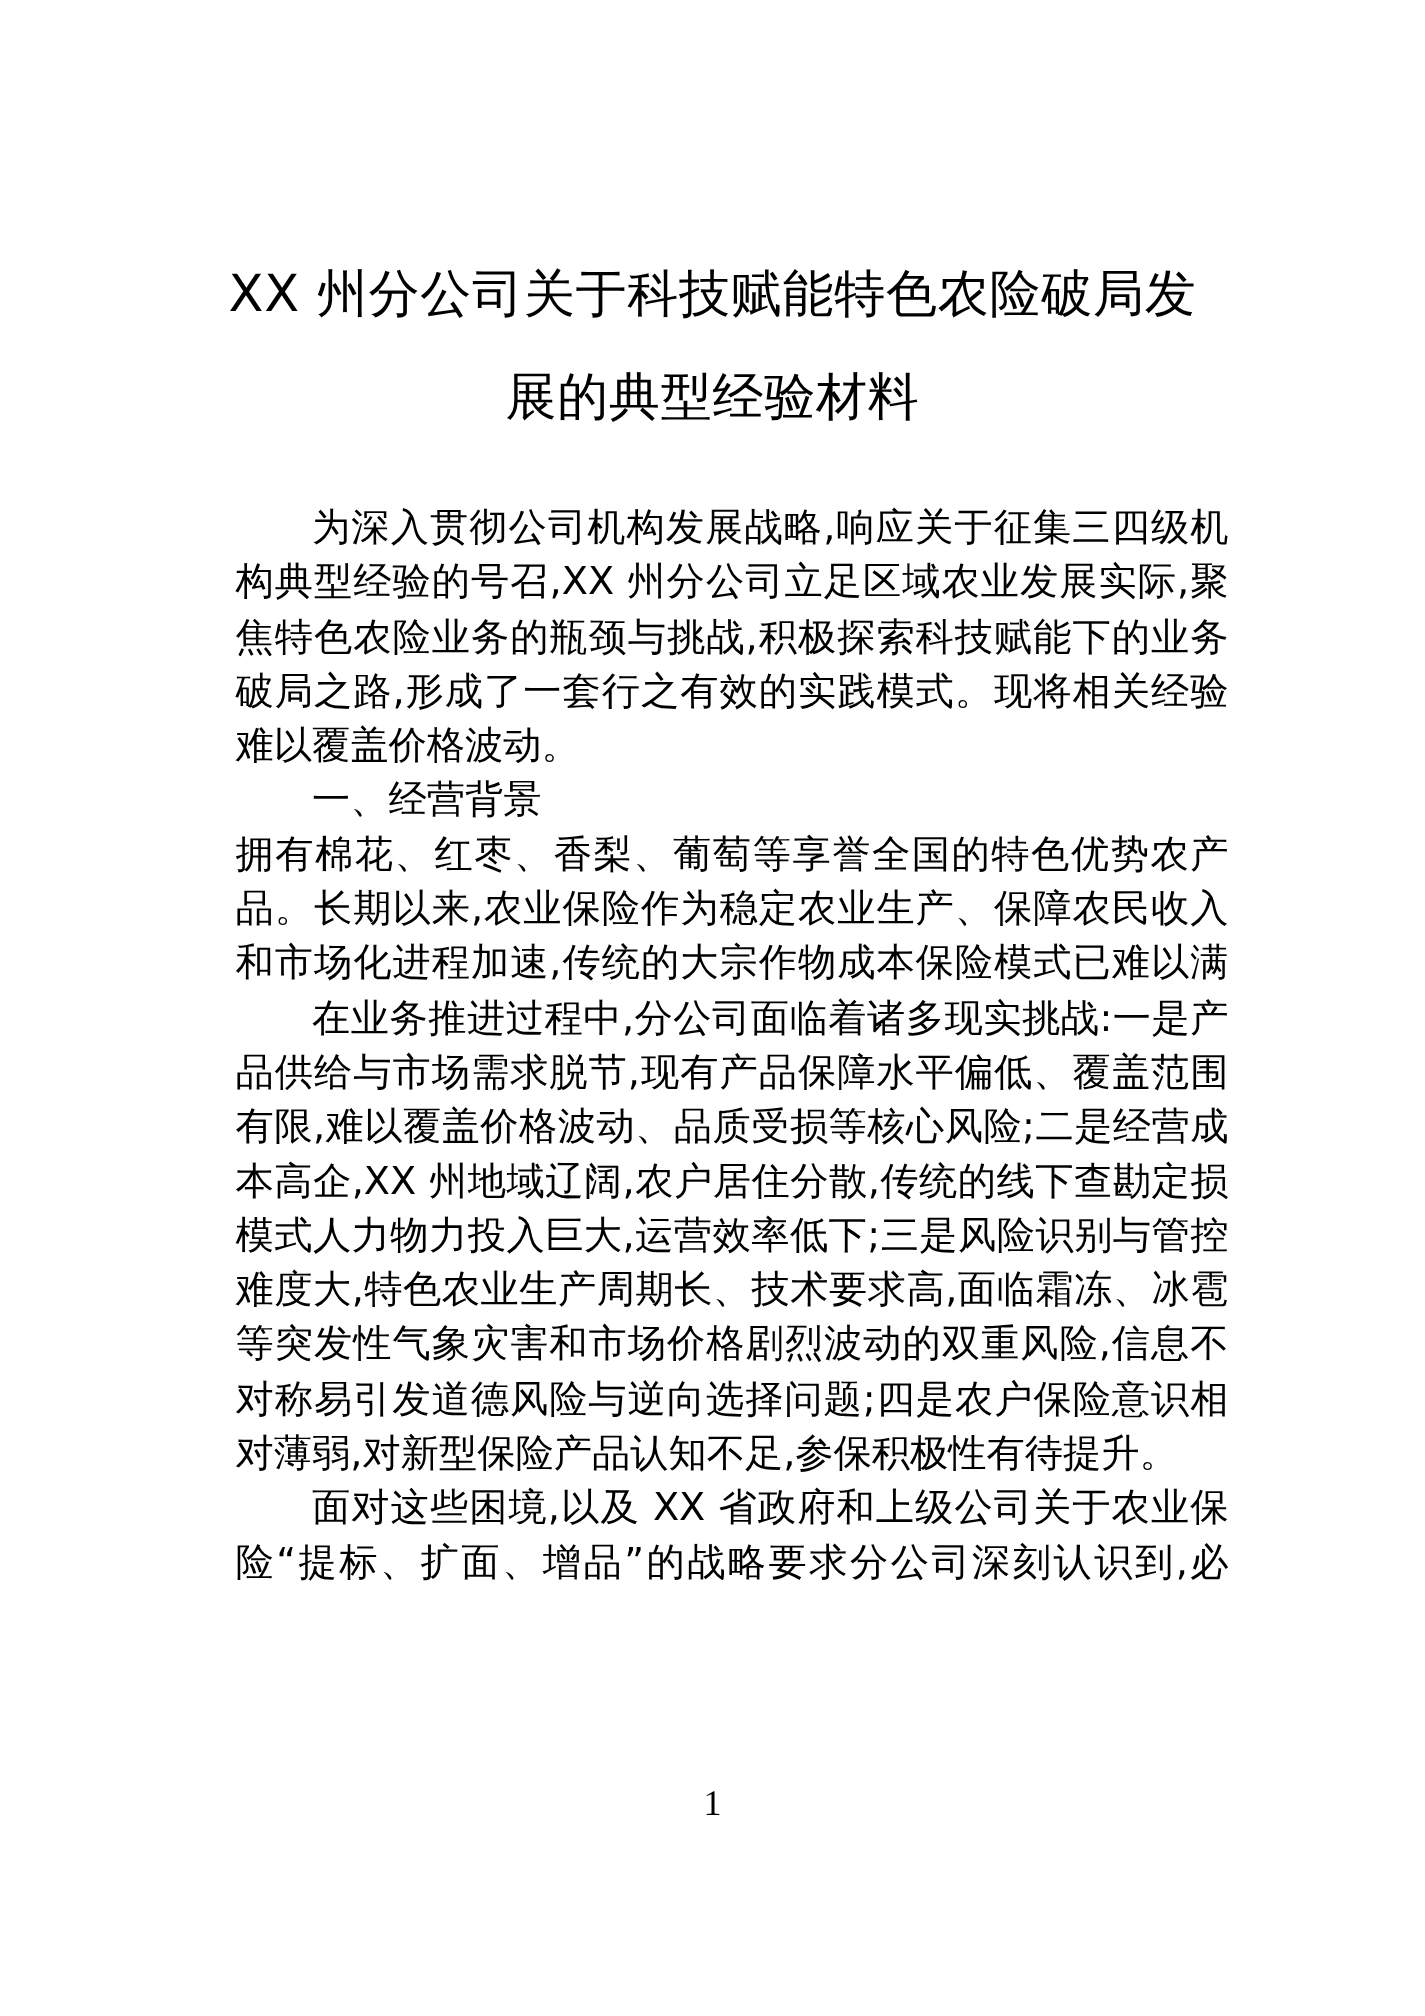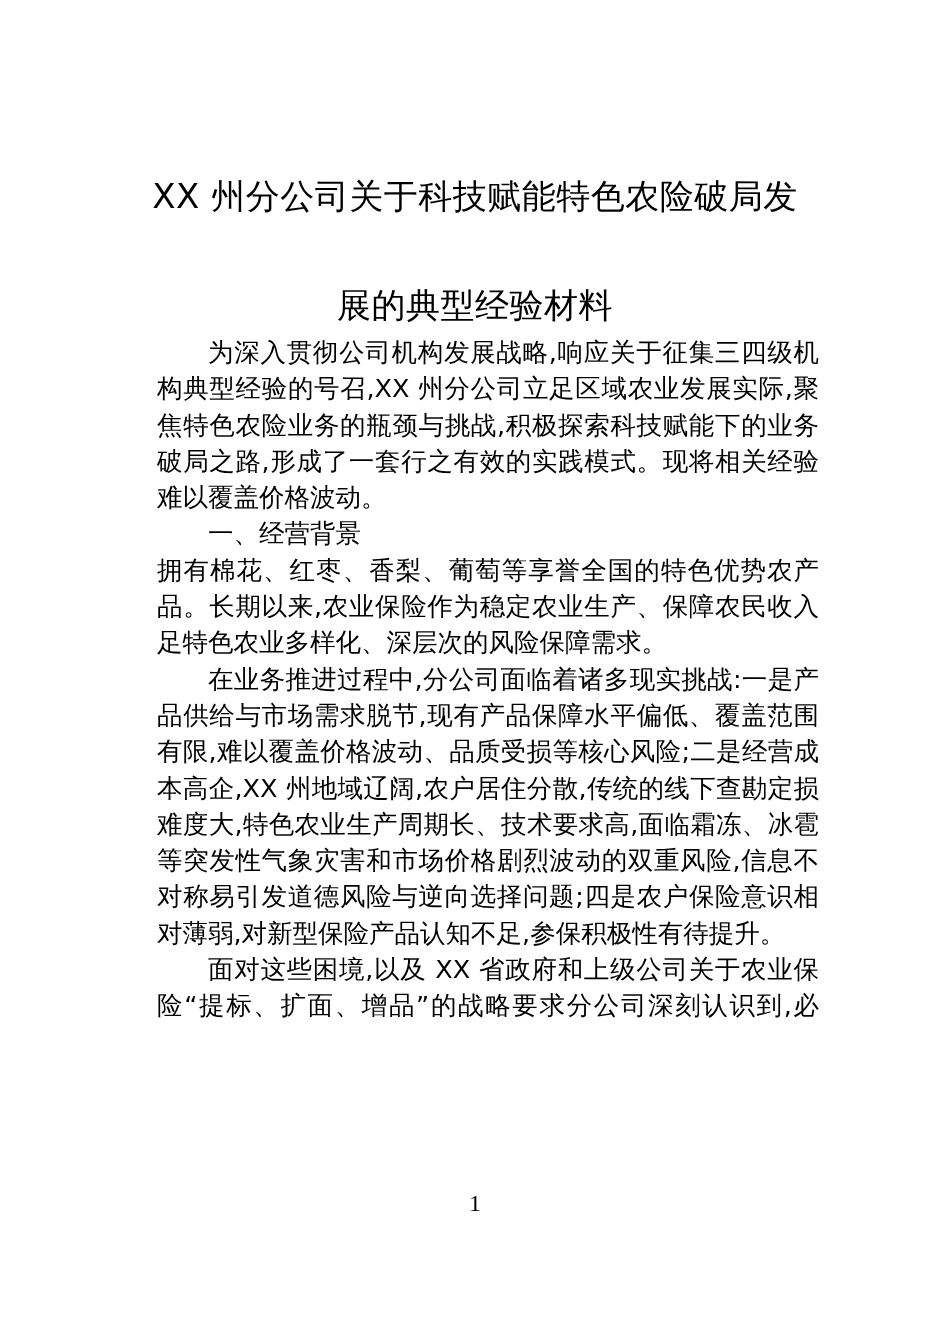--- a/index.html
+++ b/index.html
@@ -1,21 +1,21 @@
 <!DOCTYPE html>
 <html><head>
   <meta charset="utf-8">
   <style>
     html, body { margin: 0; padding: 0; background: #ffffff; }
     body { width: 950px; height: 1344px; position: relative; overflow: hidden; }
     .page { position: absolute; left: 0; top: 0; width: 950px; height: 1144px; background: #fff; color: #000; }
     .title { position: absolute; left: 0; width: 950px; text-align: center;
              font-family: "DejaVu Sans", sans-serif; font-size: 34px; line-height: 40px; white-space: nowrap; letter-spacing: 0.5px; }
     .title-l1 { top: 176px; }
-    .title-l2 { top: 245px; margin-top: 40px; }
+    .title-l2 { top: 245px; }
     .body { position: absolute; left: 145px; top: 334px; width: 662px; margin-left: 12px; }
     .line { height: 36.3px; line-height: 36.3px; font-family: "DejaVu Sans", sans-serif; font-size: 25.5px;
             white-space: nowrap; text-align: justify; text-align-last: justify; overflow: visible; }
     .line.last { text-align-last: left; }
     .line.indent { padding-left: 51px; }
     .pagenum { position: absolute; top: 1188px; left: 0; width: 950px; text-align: center;
                font-family: "Liberation Serif", serif; font-size: 24px; line-height: 30px; }
   </style>
 </head>
 <body>
@@ -34,28 +34,29 @@
       <div class="line last">难以覆盖价格波动。</div>
     </div>
 
     <div>
       <div class="line indent last">一、经营背景</div>
     </div>
 
     <div>
       <div class="line">拥有棉花、红枣、香梨、葡萄等享誉全国的特色优势农产</div>
       <div class="line">品。长期以来,农业保险作为稳定农业生产、保障农民收入</div>
-      <div class="line last">足特色农业多样化、深层次的风险保障需求。</div>
+      <div class="line">和市场化进程加速,传统的大宗作物成本保险模式已难以满</div>
     </div>
 
     <div>
       <div class="line indent">在业务推进过程中,分公司面临着诸多现实挑战:一是产</div>
       <div class="line">品供给与市场需求脱节,现有产品保障水平偏低、覆盖范围</div>
       <div class="line">有限,难以覆盖价格波动、品质受损等核心风险;二是经营成</div>
       <div class="line">本高企,XX 州地域辽阔,农户居住分散,传统的线下查勘定损</div>
+      <div class="line">模式人力物力投入巨大,运营效率低下;三是风险识别与管控</div>
       <div class="line">难度大,特色农业生产周期长、技术要求高,面临霜冻、冰雹</div>
       <div class="line">等突发性气象灾害和市场价格剧烈波动的双重风险,信息不</div>
       <div class="line">对称易引发道德风险与逆向选择问题;四是农户保险意识相</div>
       <div class="line last">对薄弱,对新型保险产品认知不足,参保积极性有待提升。</div>
     </div>
 
     <div>
       <div class="line indent">面对这些困境,以及 XX 省政府和上级公司关于农业保</div>
       <div class="line">险“提标、扩面、增品”的战略要求分公司深刻认识到,必</div>
     </div>

